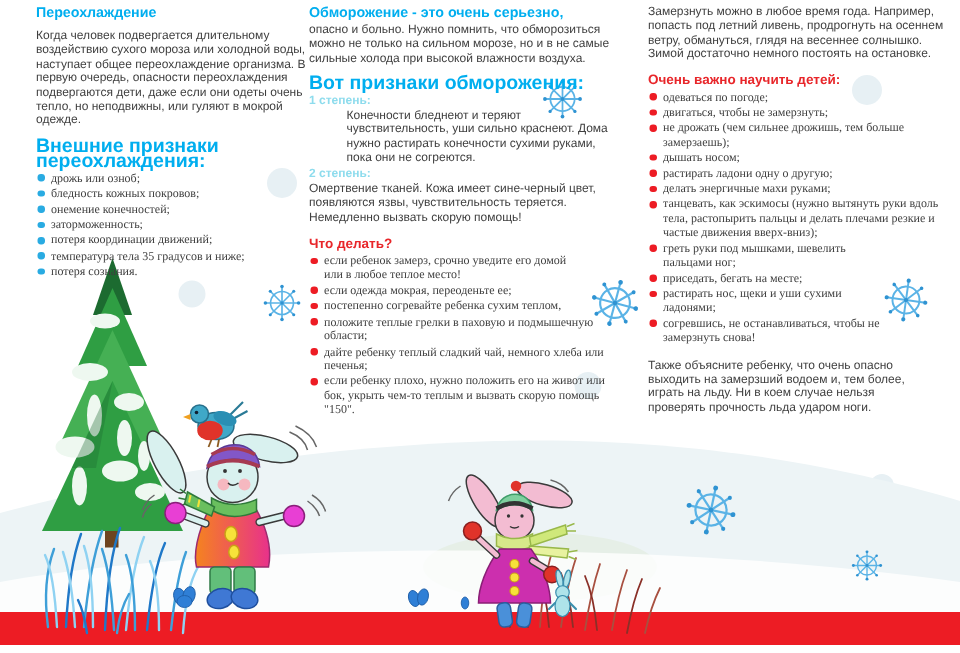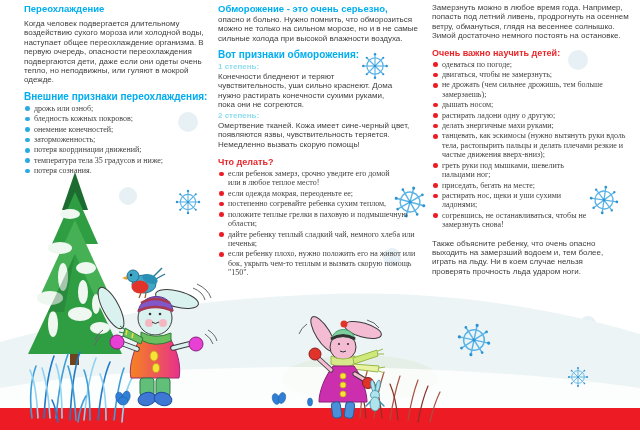--- a/index.html
+++ b/index.html
@@ -3,24 +3,24 @@
 <meta charset="utf-8">
 <style>
   html,body { margin:0; padding:0; background:#ffffff; }
   .poster {
     position:relative; width:640px; height:435px; background:#ffffff;
     overflow:hidden; font-family:"Liberation Sans", sans-serif; color:#3f3f3f;padding-left:48px;
   }
   .scene { position:absolute; left:0; top:0; z-index:0; pointer-events:none; }
   .col { position:absolute; top:3px; z-index:2; font-size:8px; line-height:9.4px; }
   .col1 { left:24px;  width:187px; }
-  .col2 { left:218px; width:209px; }
+  .col2 { left:206px; width:209px; }
   .col3 { left:432px; width:204px; }
   .title-cyan { color:#00aeef; font-weight:bold; font-size:9.5px; line-height:11px; margin:0 0 5px 0; }
-  .sub-cyan   { color:#00aeef; font-weight:bold; font-size:10px; line-height:10px; margin:7px 0 2px 0; }
+  .sub-cyan   { color:#00aeef; font-weight:bold; font-size:13px; line-height:10px; margin:7px 0 2px 0; }
   .sub-red    { color:#e8262a; font-weight:bold; font-size:9px;  line-height:10px; margin:8px 0 2px 0; }
   .degree     { color:#8edced; font-weight:bold; font-size:8px; line-height:9.5px; margin:1px 0 0 0; }
   p.body      { margin:0 0 2px 0; }
   p.intro     { margin:0 0 7px 0; }
   ul.blist { list-style:none; margin:0; padding:0;font-family:Liberation Serif, serif; }
   ul.blist li { position:relative; padding-left:10px; margin:0 0 1px 0; }
   ul.blist li::before {
     content:""; position:absolute; left:1px; top:2.6px;
     width:4.6px; height:4.6px; border-radius:50%;
   }
@@ -267,21 +267,21 @@
       <li>потеря сознания.</li>
     </ul>
   </div>
 
   <div class="col col2">
     <div class="title-cyan" style="margin-bottom:1px;">Обморожение - это очень серьезно,</div>
     <p class="intro">опасно и больно. Нужно помнить, что обморозиться можно не только на сильном морозе, но и в не самые сильные холода при высокой влажности воздуха.</p>
     <div class="sub-cyan">Вот признаки обморожения:</div>
 
     <div class="degree">1 степень:</div>
-    <p class="body" style="width:180px;">Конечности бледнеют и теряют чувствительность, уши сильно краснеют. Дома нужно растирать конечности сухими руками, пока они не согреются.</p>
+    <p class="body" style="width:180px;margin-left:25px;">Конечности бледнеют и теряют чувствительность, уши сильно краснеют. Дома нужно растирать конечности сухими руками, пока они не согреются.</p>
     <div class="degree">2 степень:</div>
     <p class="body">Омертвение тканей. Кожа имеет сине-черный цвет, появляются язвы, чувствительность теряется. Немедленно вызвать скорую помощь!</p>
 
     <div class="sub-red">Что делать?</div>
     <ul class="blist red-list">
       <li style="width:165px;">если ребенок замерз, срочно уведите его домой или в любое теплое место!</li>
       <li>если одежда мокрая, переоденьте ее;</li>
       <li>постепенно согревайте ребенка сухим теплом,</li>
       <li>положите теплые грелки в паховую и подмышечную области;</li>
       <li>дайте ребенку теплый сладкий чай, немного хлеба или печенья;</li>

